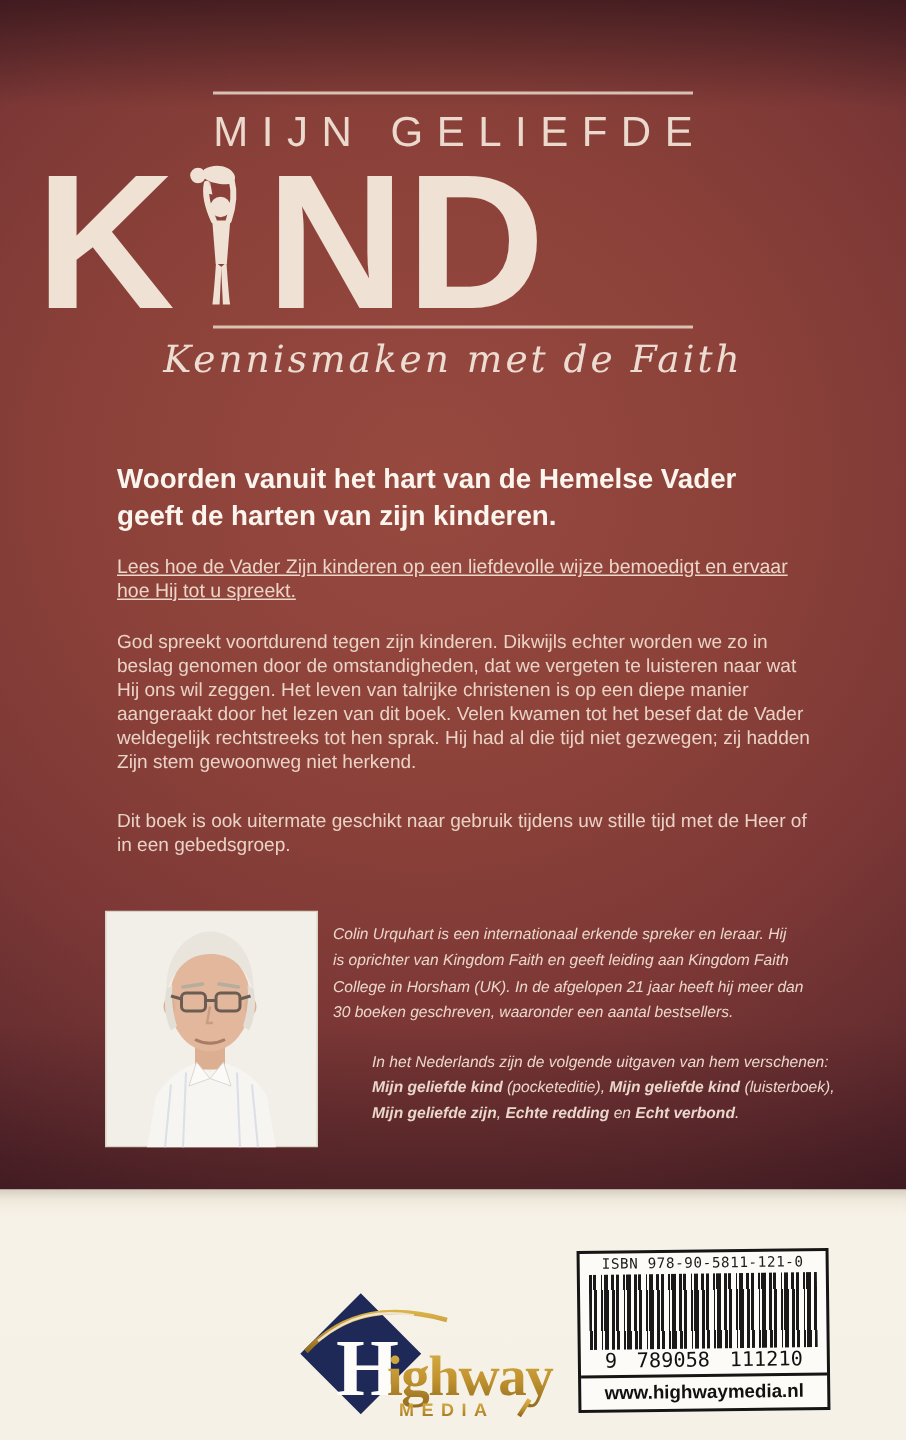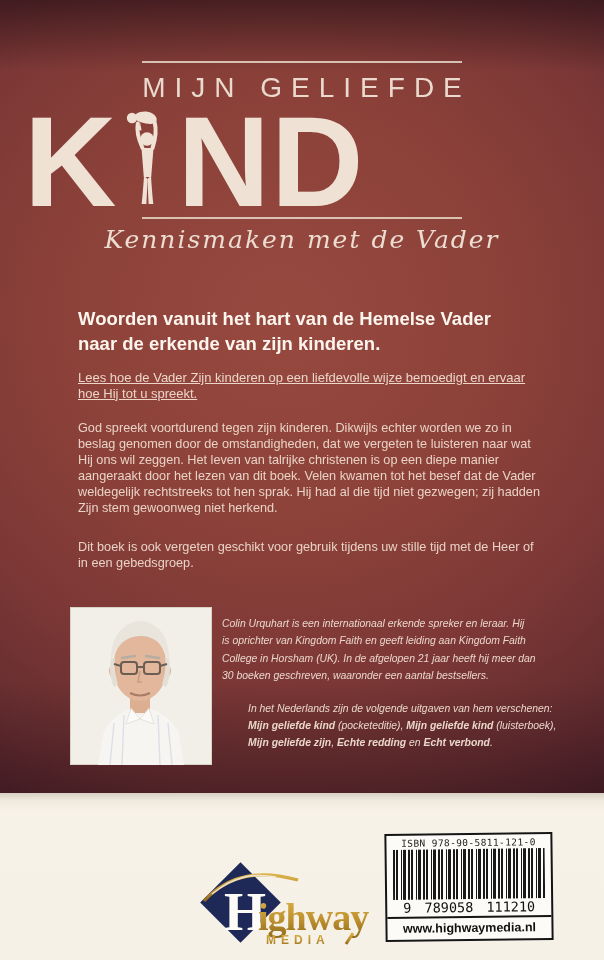--- a/index.html
+++ b/index.html
@@ -115,31 +115,31 @@
           <path d="M29.5,37 C32.5,28 33.5,18 31.5,10.5" fill="none" stroke-width="4" stroke-linecap="round"></path>
           <path d="M18.5,37 L30.5,37 L28.2,66 L20.8,66 Z" stroke="none"></path>
           <path d="M21,65 C20.3,76 19.4,87 18.6,93 L23.4,93 L24.6,68 Z" stroke="none"></path>
           <path d="M28,65 C28.7,76 29.6,87 30.4,93 L25.6,93 L24.4,68 Z" stroke="none"></path>
         </g>
       </svg><span>ND</span>
     </div>
 
     <div class="rule rule-bottom"></div>
 
-    <div class="subtitle">Kennismaken met de Vader</div>
+    <div class="subtitle">Kennismaken met de Faith</div>
 
     <div class="heading">
       <div>Woorden vanuit het hart van de Hemelse Vader</div>
-      <div>naar de erkende van zijn kinderen.</div>
+      <div>geeft de harten van zijn kinderen.</div>
     </div>
 
     <div class="intro">Lees hoe de Vader Zijn kinderen op een liefdevolle wijze bemoedigt en ervaar hoe Hij tot u spreekt.</div>
 
     <div class="body-par body-1">God spreekt voortdurend tegen zijn kinderen. Dikwijls echter worden we zo in beslag genomen door de omstandigheden, dat we vergeten te luisteren naar wat Hij ons wil zeggen. Het leven van talrijke christenen is op een diepe manier aangeraakt door het lezen van dit boek. Velen kwamen tot het besef dat de Vader weldegelijk rechtstreeks tot hen sprak. Hij had al die tijd niet gezwegen; zij hadden Zijn stem gewoonweg niet herkend.</div>
-    <div class="body-par body-2">Dit boek is ook vergeten geschikt voor gebruik tijdens uw stille tijd met de Heer of in een gebedsgroep.</div>
+    <div class="body-par body-2">Dit boek is ook uitermate geschikt naar gebruik tijdens uw stille tijd met de Heer of in een gebedsgroep.</div>
 
     <svg class="photo" viewBox="0 0 142 158" aria-hidden="true">
       <rect x="0.5" y="0.5" width="141" height="157" fill="#f2efe8" stroke="#d9d3c5"></rect>
       <path d="M28,158 L34,124 C42,110 54,104 62,101 L70,108 L78,101 C88,104 100,110 108,124 L114,158 Z" fill="#f6f5f2"></path>
       <g stroke="#dcdfe6" stroke-width="1.4">
         <line x1="44" y1="116" x2="40" y2="158"></line>
         <line x1="54" y1="108" x2="52" y2="158"></line>
         <line x1="88" y1="108" x2="90" y2="158"></line>
         <line x1="98" y1="116" x2="102" y2="158"></line>
       </g>

